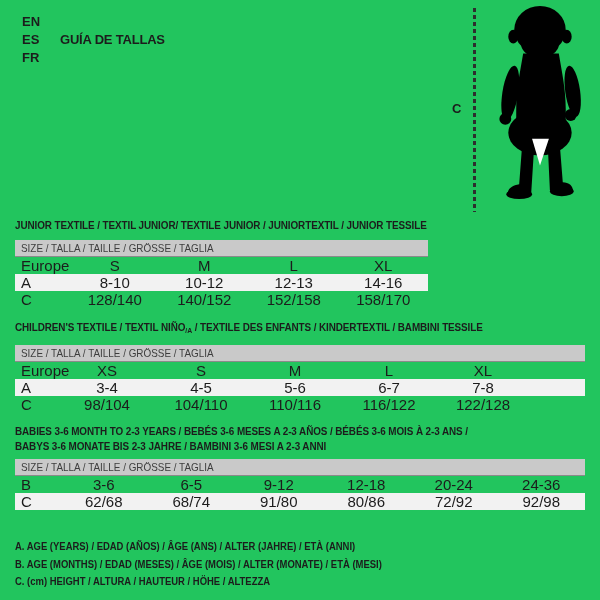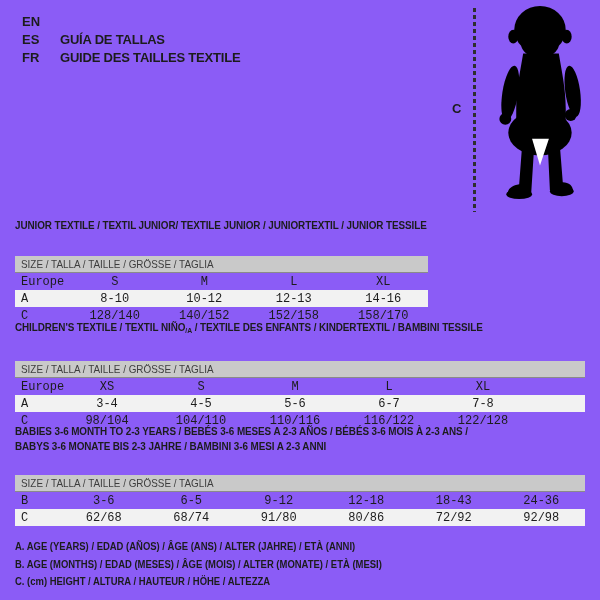--- a/index.html
+++ b/index.html
@@ -1,18 +1,18 @@
 <!DOCTYPE html>
 <html><head>
 <meta charset="utf-8">
 <style>
   * { margin:0; padding:0; box-sizing:border-box; }
   html,body { background:#fff; }
   body { width:600px; height:600px; font-family:"Liberation Sans", sans-serif; color:#1c1c1c; }
-  .page { position:relative; width:600px; height:600px; background:#8b5cf6; overflow:hidden; }
+  .page { position:relative; width:600px; height:600px; background:#22c55e; overflow:hidden; }
 
   
   .langs { position:absolute; top:12px; left:22px; }
   .lang-row { display:flex; height:18px; align-items:center; font-weight:bold; font-size:13px; }
   .lang-code { width:38px; }
   .lang-title { letter-spacing:-0.2px; }
 
   
   .dash-line { position:absolute; left:473px; top:8px; width:3px; height:204px;
     background:repeating-linear-gradient(to bottom, #2e2e2e 0 4px, transparent 4px 7px); }
@@ -20,27 +20,27 @@
   .silhouette { position:absolute; left:489px; top:4px; width:100px; height:208px; }
 
   
   .sec-title { position:absolute; left:15px; font-weight:bold; font-size:11.5px; line-height:15px;
     white-space:nowrap; transform:scaleX(0.86); transform-origin:0 0; letter-spacing:-0.1px; }
   .sub { font-size:8px; vertical-align:-2px; }
   .notes { position:absolute; left:15px; top:538px; font-weight:bold; font-size:11px; line-height:17.5px;
     white-space:nowrap; transform:scaleX(0.86); transform-origin:0 0; }
 
   
-  .tbl { position:absolute; left:15px;margin-top:16px; }
+  .tbl { position:absolute; left:15px; }
   .t-junior { width:413px; }
   .t-children, .t-babies { width:570px; }
   .band { height:17px; background:#c9c9c9; border-bottom:1px solid #8a8a8a;
     display:flex; align-items:center; padding-left:6px; color:#3d3d3d; font-size:11px; }
   .band-text { display:inline-block; transform:scaleX(0.9); transform-origin:0 50%; white-space:nowrap; }
-  .row { display:grid; align-items:center; height:17px; font-size:12px;font-family:Liberation Mono, monospace; }
+  .row { display:grid; align-items:center; height:17px; font-size:15px; }
   .t-junior  .row { grid-template-columns:55px repeat(4, 1fr); }
   .t-children .row { grid-template-columns:45px repeat(5, 94px); }
   .t-babies  .row { grid-template-columns:45px repeat(6, 87.5px); }
   .shaded { background:#f2f2f2; }
   .cell { text-align:center; }
   .rlabel { text-align:left; padding-left:6px; }
 </style>
 </head>
 <body>
 
@@ -49,21 +49,20 @@
   <div class="langs">
     <div class="lang-row">
       <span class="lang-code">EN</span>
     </div>
     <div class="lang-row">
       <span class="lang-code">ES</span>
       <span class="lang-title">GUÍA DE TALLAS</span>
     </div>
     <div class="lang-row">
       <span class="lang-code">FR</span>
-      <span class="lang-title">GUIDE DES TAILLES TEXTILE</span>
     </div>
   </div>
 
   <div class="dash-line"></div>
   <div class="c-label">C</div>
   <svg class="silhouette" viewBox="0 0 100 210">
     <g fill="#000000">
       <ellipse cx="51" cy="26" rx="26" ry="24"></ellipse>
       <ellipse cx="24" cy="33" rx="5" ry="7"></ellipse>
       <ellipse cx="78" cy="33" rx="5" ry="7"></ellipse>
@@ -150,21 +149,21 @@
   <div class="tbl t-babies" style="top:459px;">
     <div class="band">
       <span class="band-text">SIZE / TALLA / TAILLE / GRÖSSE / TAGLIA</span>
     </div>
     <div class="row">
       <div class="cell rlabel">B</div>
       <div class="cell">3-6</div>
       <div class="cell">6-5</div>
       <div class="cell">9-12</div>
       <div class="cell">12-18</div>
-      <div class="cell">18-43</div>
+      <div class="cell">20-24</div>
       <div class="cell">24-36</div>
     </div>
     <div class="row shaded">
       <div class="cell rlabel">C</div>
       <div class="cell">62/68</div>
       <div class="cell">68/74</div>
       <div class="cell">91/80</div>
       <div class="cell">80/86</div>
       <div class="cell">72/92</div>
       <div class="cell">92/98</div>

